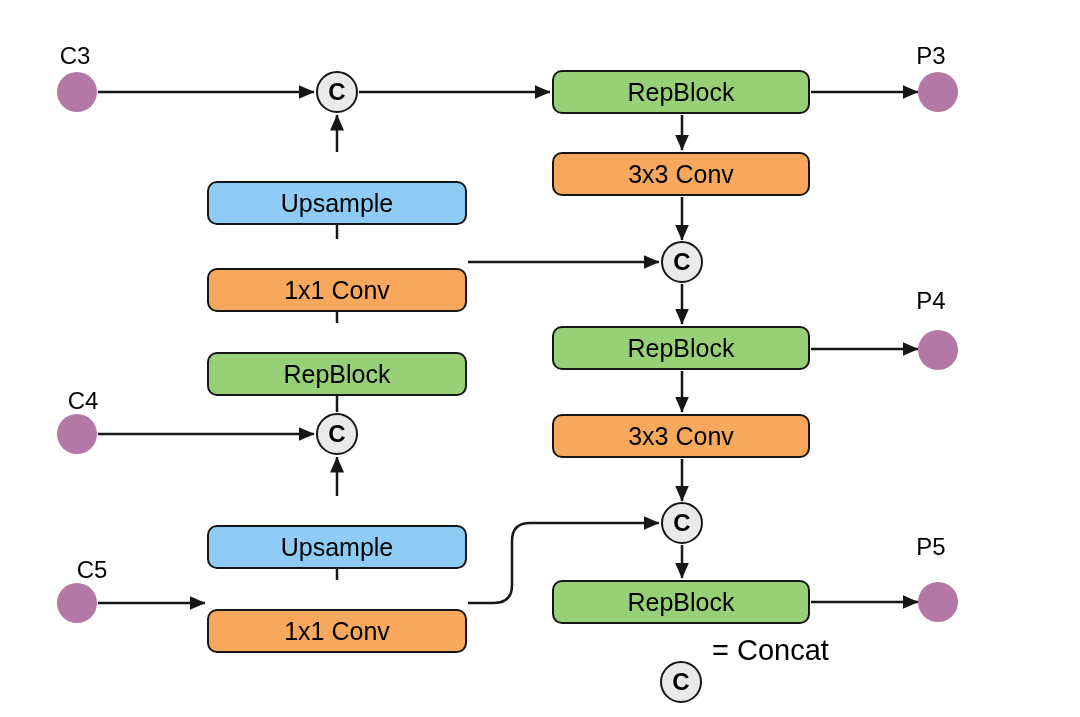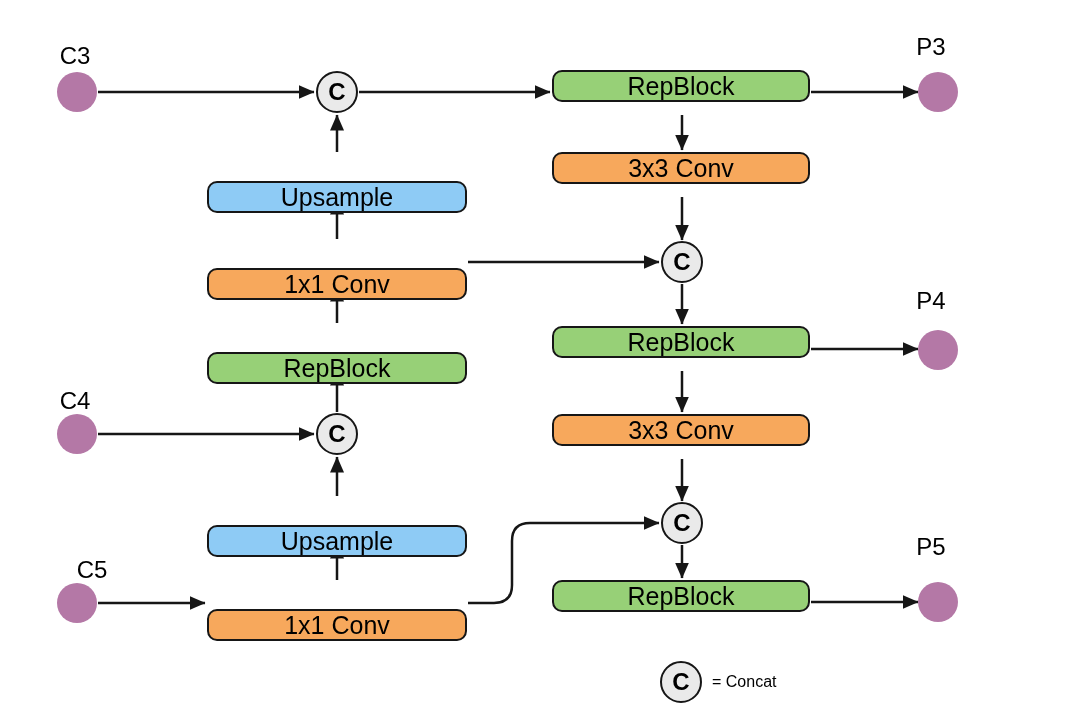--- a/index.html
+++ b/index.html
@@ -14,21 +14,21 @@
   #edges{position:absolute;left:0;top:0;width:1080px;height:717px;}
   #edges line,#edges path.edge{
     stroke:var(--stroke,#161616);
     stroke-width:2.5;
     fill:none;
   }
   #edges .head{fill:var(--stroke,#161616);}
   .block{
     position:absolute;
     box-sizing:border-box;
-    height:32px;
+    height:44px;
     border:2.5px solid var(--stroke,#161616);
     border-radius:10px;
     display:flex;align-items:center;justify-content:center;
     font-size:25px;
     line-height:1;
     color:var(--text,#000);
   }
   .block.green{background:var(--repblock_fill,#97d077);}
   .block.orange{background:var(--conv_fill,#f7a85c);}
   .block.blue{background:var(--upsample_fill,#8ecbf5);}
@@ -53,22 +53,22 @@
   }
   .io-label{
     position:absolute;
     width:60px;
     text-align:center;
     font-size:24px;
     line-height:26px;
     color:var(--text,#000);
   }
   .legend{
-    position:absolute;left:712px;top:668px;
-    font-size:16px;line-height:28px;
+    position:absolute;left:712px;top:636px;
+    font-size:29px;line-height:28px;
     color:var(--text,#000);
     white-space:nowrap;
   }
 </style>
 </head>
 <body>
 
 <div class="canvas">
 
   <svg id="edges" viewBox="0 0 1080 717" xmlns="http://www.w3.org/2000/svg">
@@ -99,26 +99,26 @@
     <line x1="337" y1="323" x2="337" y2="286" marker-end="url(#ah)"></line>
     <line x1="337" y1="412" x2="337" y2="370" marker-end="url(#ah)"></line>
     <line x1="337" y1="496" x2="337" y2="457" marker-end="url(#ah)"></line>
     <line x1="337" y1="580" x2="337" y2="543" marker-end="url(#ah)"></line>
 
     <path class="edge" d="M468,603 H494 Q512,603 512,585 V541 Q512,523 530,523 H659" marker-end="url(#ah)"></path>
   </svg>
 
   <div class="io-label" style="left:45px;top:43px">C3</div>
   <div class="io-dot" style="left:57px;top:72px"></div>
-  <div class="io-label" style="left:45px;top:388px">C4</div>
+  <div class="io-label" style="left:53px;top:388px">C4</div>
   <div class="io-dot" style="left:57px;top:414px"></div>
   <div class="io-label" style="left:62px;top:557px">C5</div>
   <div class="io-dot" style="left:57px;top:583px"></div>
 
-  <div class="io-label" style="left:901px;top:34px">P3</div>
+  <div class="io-label" style="left:901px;top:43px">P3</div>
   <div class="io-dot" style="left:918px;top:72px"></div>
   <div class="io-label" style="left:901px;top:288px">P4</div>
   <div class="io-dot" style="left:918px;top:330px"></div>
   <div class="io-label" style="left:901px;top:534px">P5</div>
   <div class="io-dot" style="left:918px;top:582px"></div>
 
   <div class="block blue col-left" style="top:153px">
     <span>Upsample</span>
   </div>
   <div class="block orange col-left" style="top:240px">

